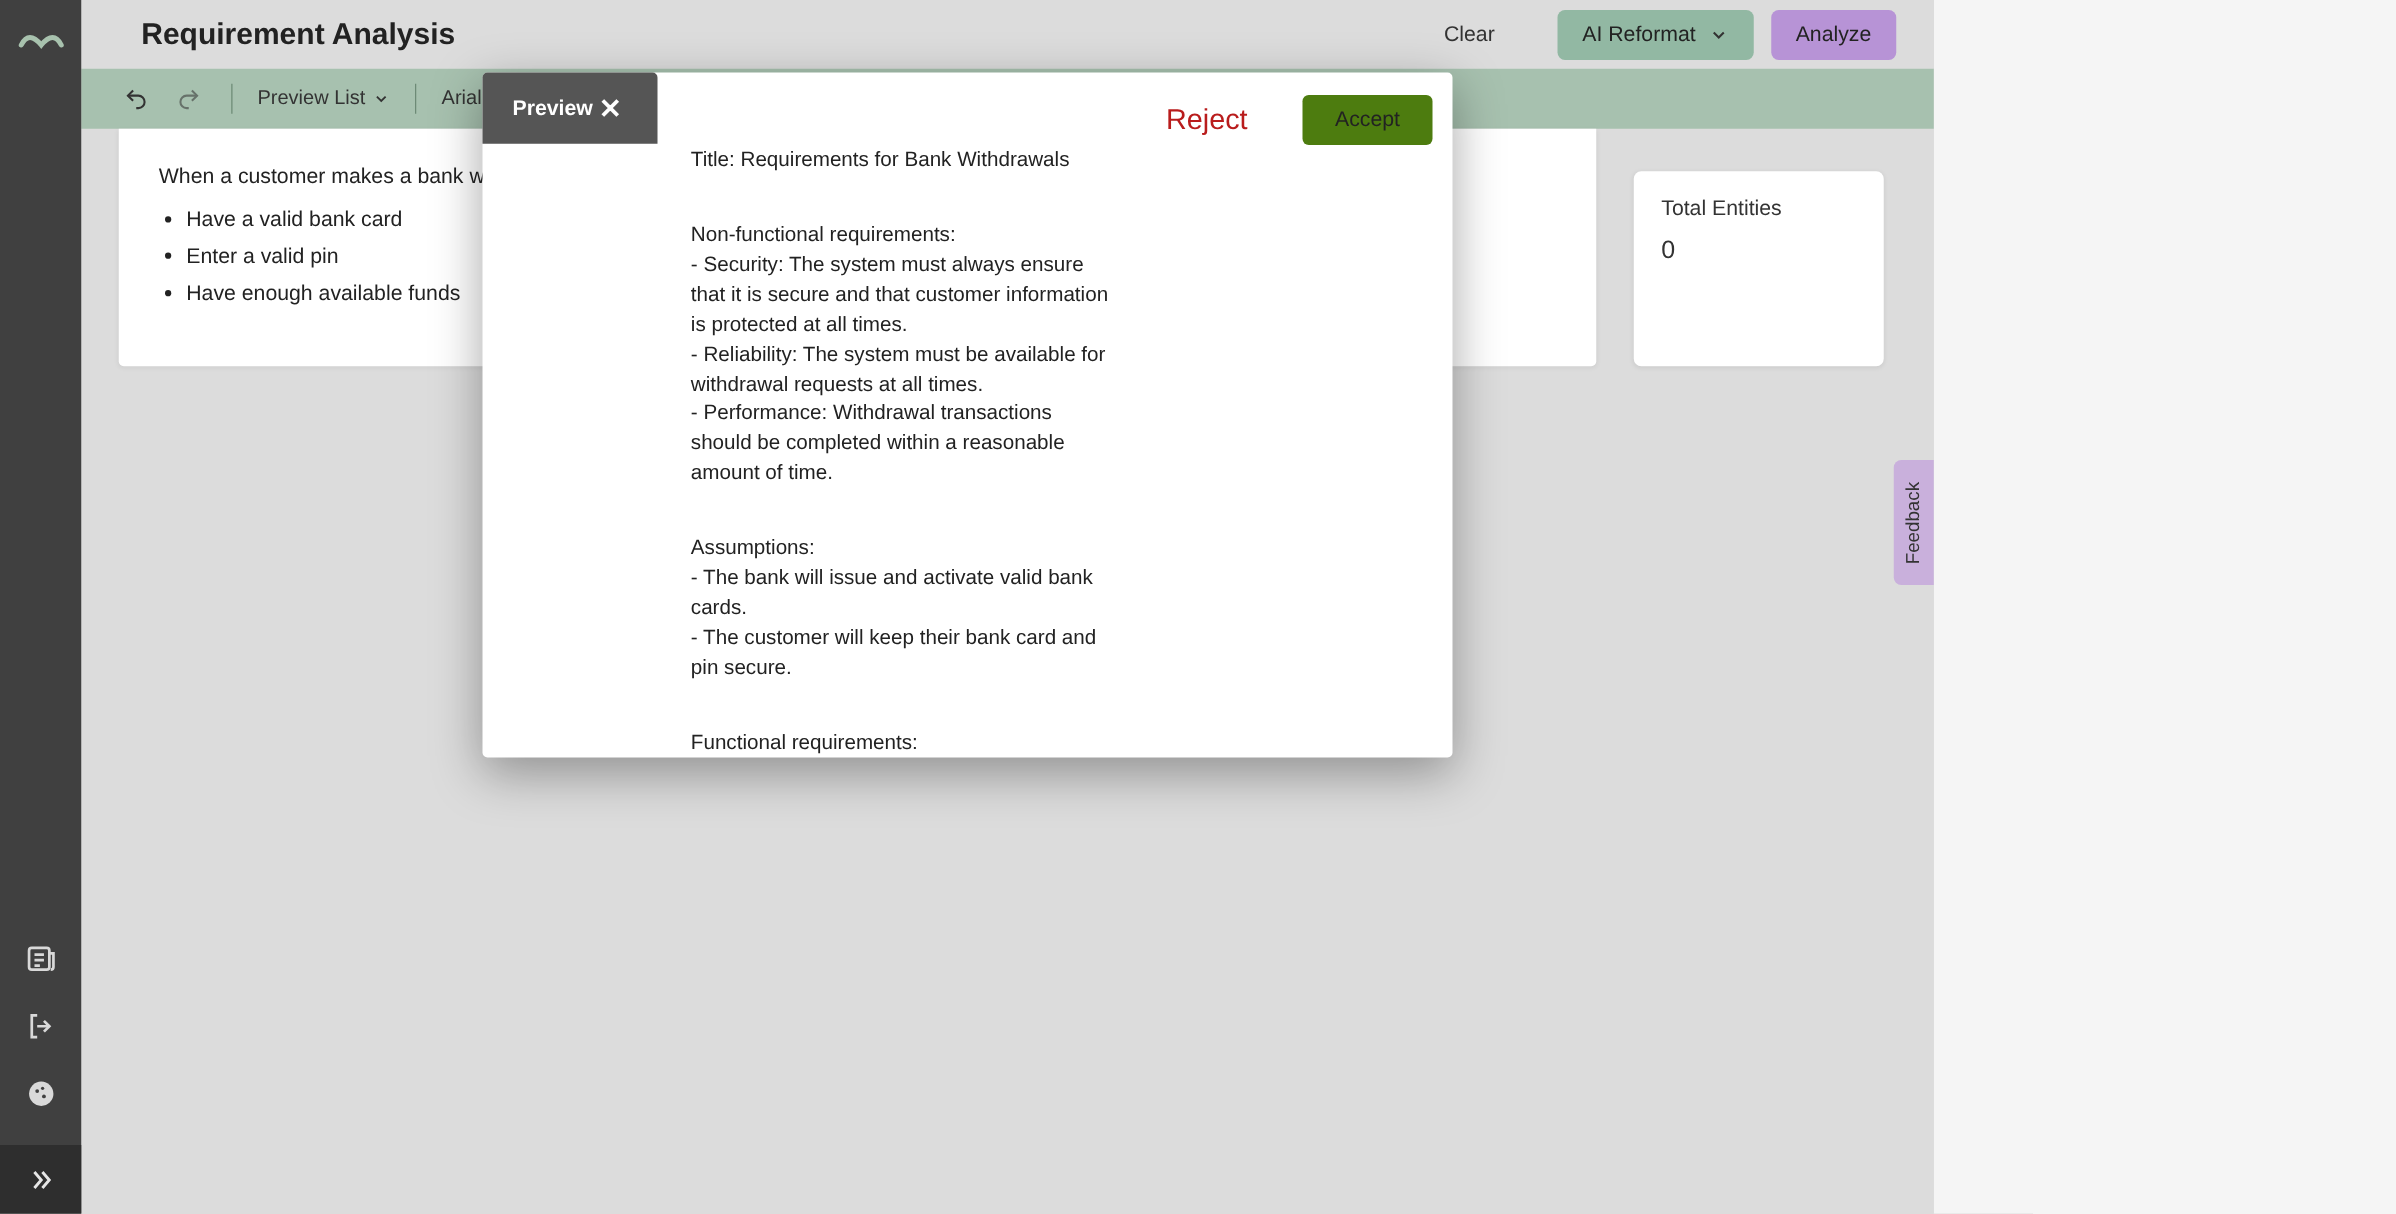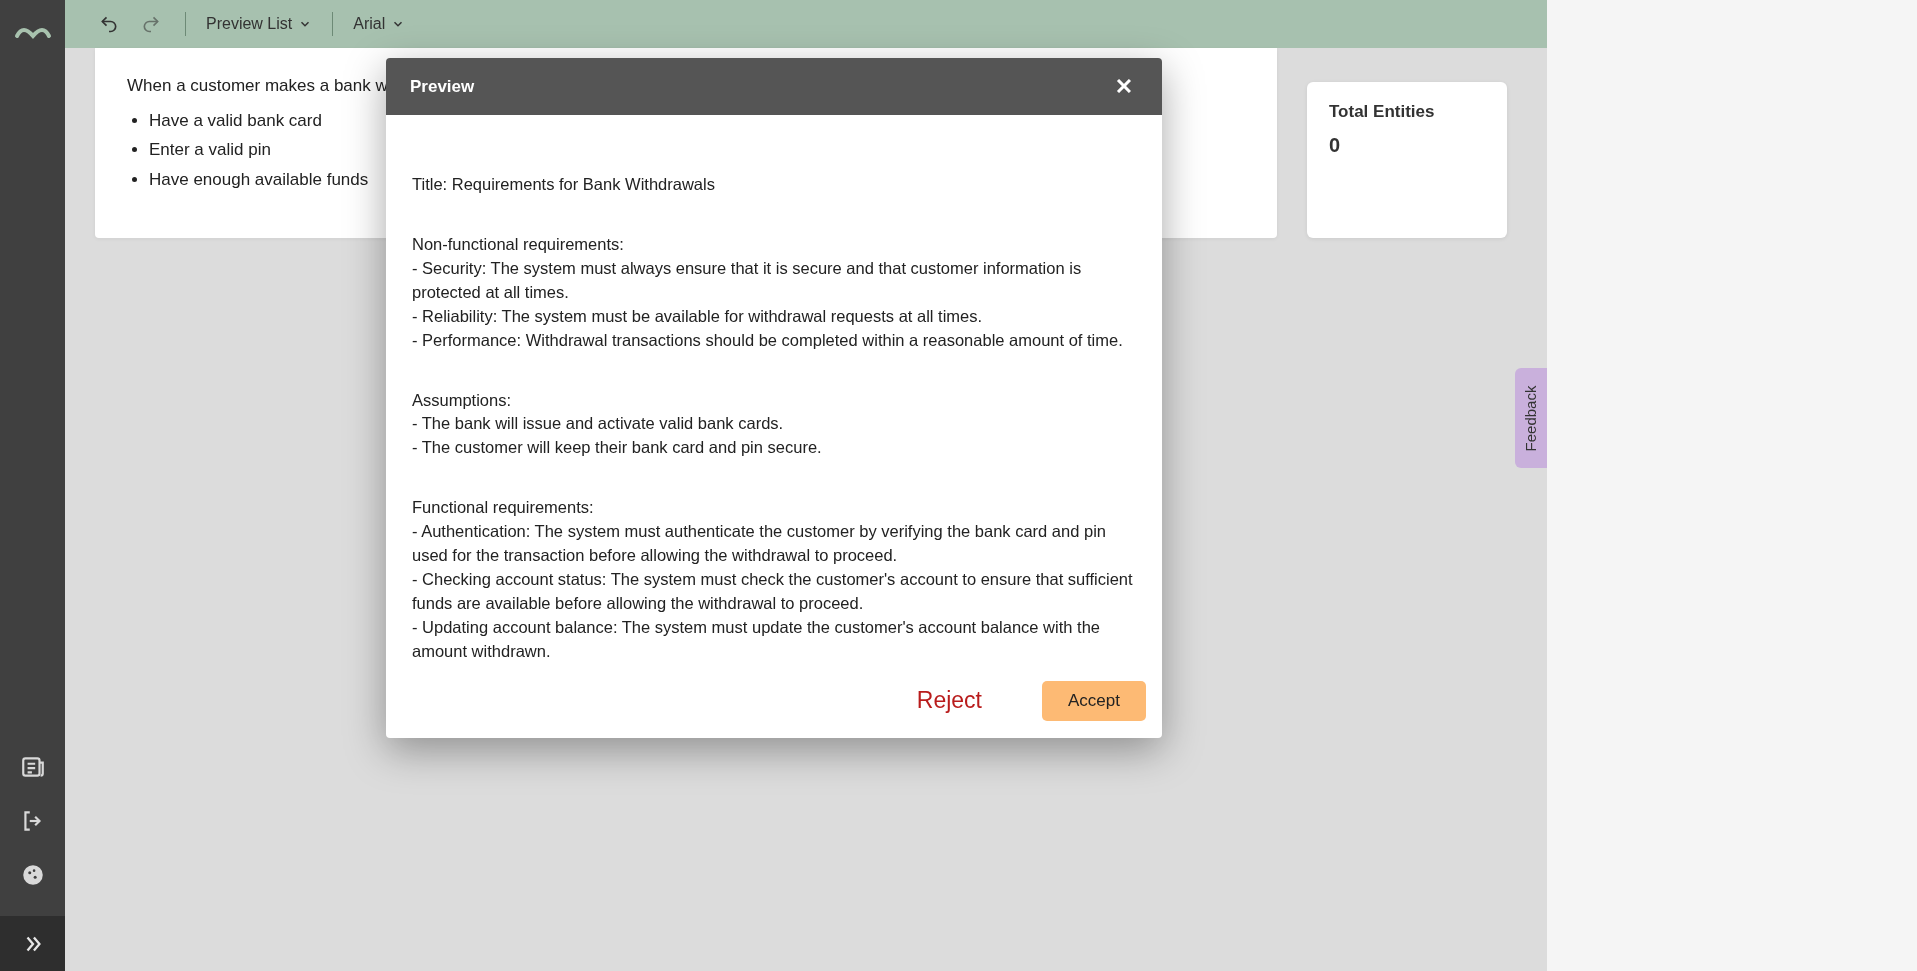--- a/index.html
+++ b/index.html
@@ -116,42 +116,41 @@
   }
   .editor ul { margin: 8px 0 0 22px; }
   .editor li { margin: 2px 0; list-style: disc; }
   .side-card {
     margin-top: 34px;
     width: 200px;
     background: #fff;
     border-radius: 6px;
     padding: 20px 22px 24px;
     box-shadow: 0 1px 4px rgba(0,0,0,0.08);
-    font-weight: bold;
   }
   .side-card .label { font-size: 17px; color: #333; display:block; }
   .side-card .value { font-size: 20px; color: #333; margin-top: 12px; display:block; }
 
   
   .modal-backdrop {
     position: absolute;
     inset: 0;
     background: rgba(0,0,0,0);
     z-index: 10;
   }
   .modal {
     position: absolute;
     left: 386px; top: 58px;
     width: 776px;
     background: #fff;
     border-radius: 4px;
     box-shadow: 0 12px 40px rgba(0,0,0,0.35);
     z-index: 20;
     display: flex;
-    flex-direction: column;
+    flex-direction: row;
   }
   .modal-header {
     height: 57px;
     background: #555;
     color: #fff;
     display: flex;
     align-items: center;
     padding: 0 24px;
     border-radius: 4px 4px 0 0;
   }
@@ -174,21 +173,21 @@
   .modal-footer {
     height: 75px;
     display: flex;
     align-items: center;
     justify-content: flex-end;
     gap: 26px;
     padding: 0 16px 0 0;
     border-top: none;
   }
   .btn-reject { background: transparent; color: #b91c1c; height: 40px; padding: 0 18px; border:none; font-size:23px; cursor:pointer; }
-  .btn-accept { background: #fdba74; color: #222; height: 40px; padding: 0 26px; border:none; border-radius:5px; font-size:17px; cursor:pointer;margin-left:16px; }
+  .btn-accept { background: #4d7c0f; color: #222; height: 40px; padding: 0 26px; border:none; border-radius:5px; font-size:17px; cursor:pointer; }
 
   .feedback-tab {
     position: absolute;
     right: 370px; top: 368px;
     width: 32px; height: 100px;
     background: #c9b0dc;
     border-radius: 6px 0 0 6px;
     display: flex;
     align-items: center;
     justify-content: center;
@@ -243,20 +242,32 @@
   <div class="expand-footer">
     <svg width="22" height="22" viewBox="0 0 24 24" fill="none" stroke="#e6e6e6" stroke-width="2.5">
       <path d="M6 5l6 7-6 7"></path>
         <path d="M13 5l6 7-6 7"></path>
     </svg>
   </div>
 </div>
 
 <div class="main">
 
+  <div class="header">
+    <h1>Requirement Analysis</h1>
+    <div class="grow"></div>
+    <button class="btn btn-clear">Clear</button>
+    <button class="btn btn-reformat">
+      <span>AI Reformat</span>
+      <svg width="16" height="16" viewBox="0 0 24 24" fill="none" stroke="#333" stroke-width="2.5">
+          <path d="M6 9l6 6 6-6"></path>
+        </svg>
+    </button>
+    <button class="btn btn-analyze">Analyze</button>
+  </div>
 
   <div class="toolbar">
     <div class="tb-icon-btn">
       <svg width="20" height="20" viewBox="0 0 24 24" fill="none" stroke="#333" stroke-width="2">
           <path d="M9 14L4 9l5-5"></path>
           <path d="M4 9h10a6 6 0 0 1 0 12h-2"></path>
         </svg>
     </div>
     <div class="tb-icon-btn" style="opacity:.55">
       <svg width="20" height="20" viewBox="0 0 24 24" fill="none" stroke="#333" stroke-width="2">

